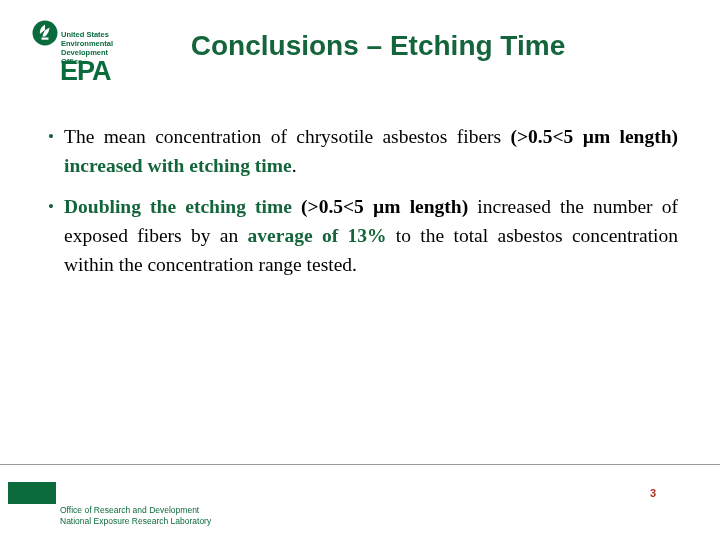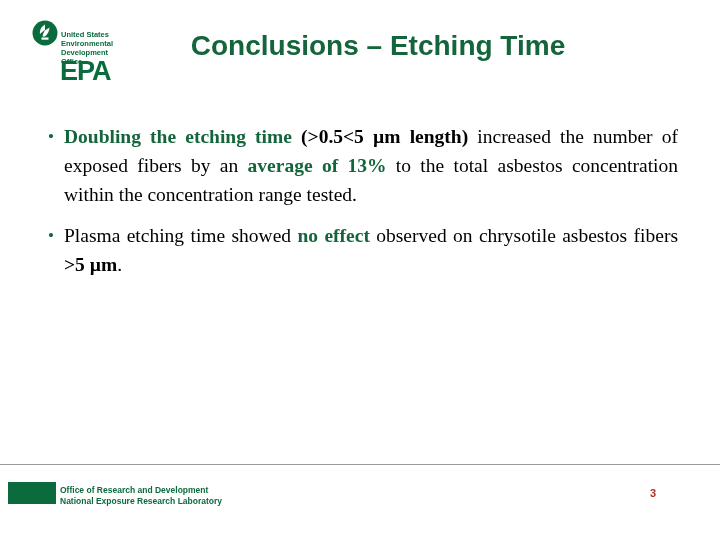--- a/index.html
+++ b/index.html
@@ -124,24 +124,24 @@
     position: absolute;
     left: 8px;
     top: 482px;
     width: 48px;
     height: 22px;
     background: #0c6b3d;
   }
   .footer-text {
     position: absolute;
     left: 60px;
-    top: 485px;
+    top: 505px;
     font-family: "Liberation Sans", sans-serif;
     font-size: 8.5px;
-    font-weight: bold;
+    font-weight: normal;
     color: #0c6b3d;
     line-height: 11px;
   }
   .page-number {
     position: absolute;
     left: 650px;
     top: 487px;
     font-family: "Liberation Sans", sans-serif;
     font-size: 11px;
     font-weight: bold;
@@ -163,22 +163,22 @@
     <div class="logo-sub">
       <div>United States</div>
       <div>Environmental Development</div>
       <div>Office</div>
     </div>
   </div>
 
   <div class="slide-title">Conclusions – Etching Time</div>
 
   <div class="content">
+    <div class="bullet"><span>The mean concentration of chrysotile asbestos fibers </span><span class="b-black">(&gt;0.5&lt;5 µm length)</span><span class="b-green"> increased with etching time</span><span>.</span></div>
     <div class="bullet"><span class="b-green">Doubling the etching time</span><span class="b-black"> (&gt;0.5&lt;5 µm length)</span><span> increased the number of exposed fibers by an </span><span class="b-green">average of 13%</span><span> to the total asbestos concentration within the concentration range tested.</span></div>
-    <div class="bullet"><span>Plasma etching time showed </span><span class="b-green">no effect</span><span> observed on chrysotile asbestos fibers </span><span class="b-black">&gt;5 µm</span><span>.</span></div>
   </div>
 
   <div class="footer-rule"></div>
   <div class="footer-block"></div>
   <div class="footer-text">
     <div>Office of Research and Development</div>
     <div>National Exposure Research Laboratory</div>
   </div>
   <div class="page-number">3</div>
 

